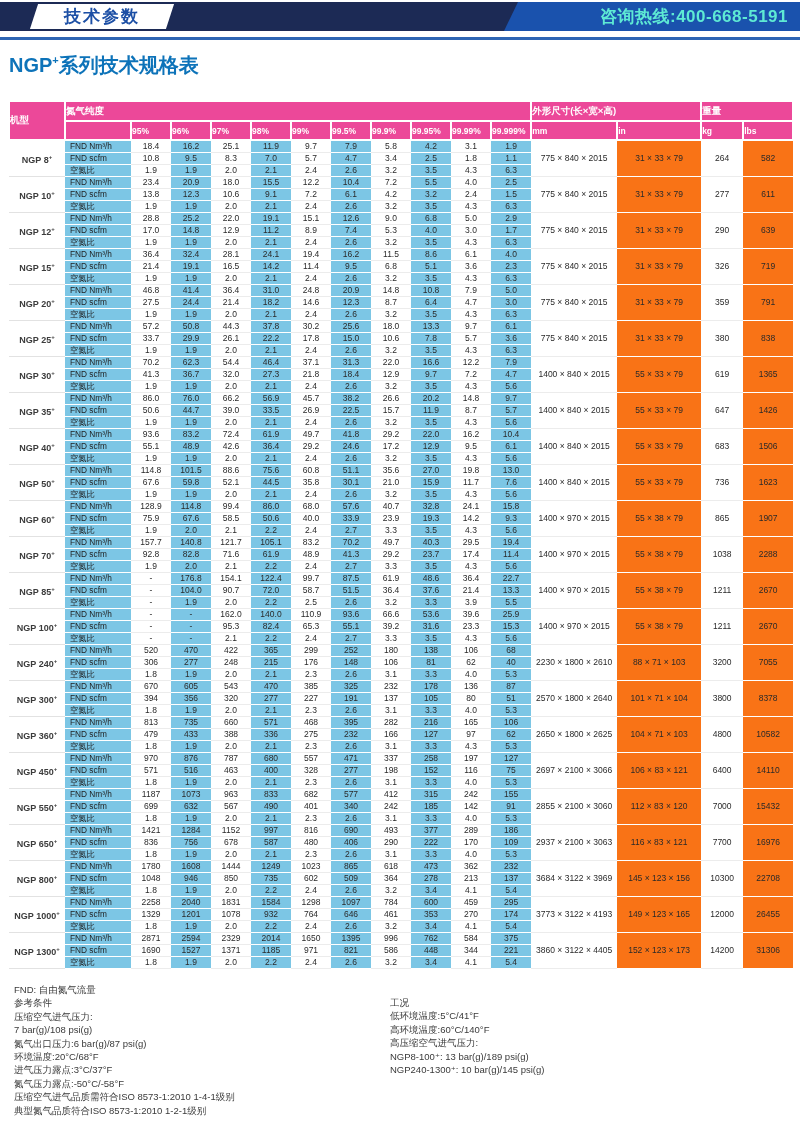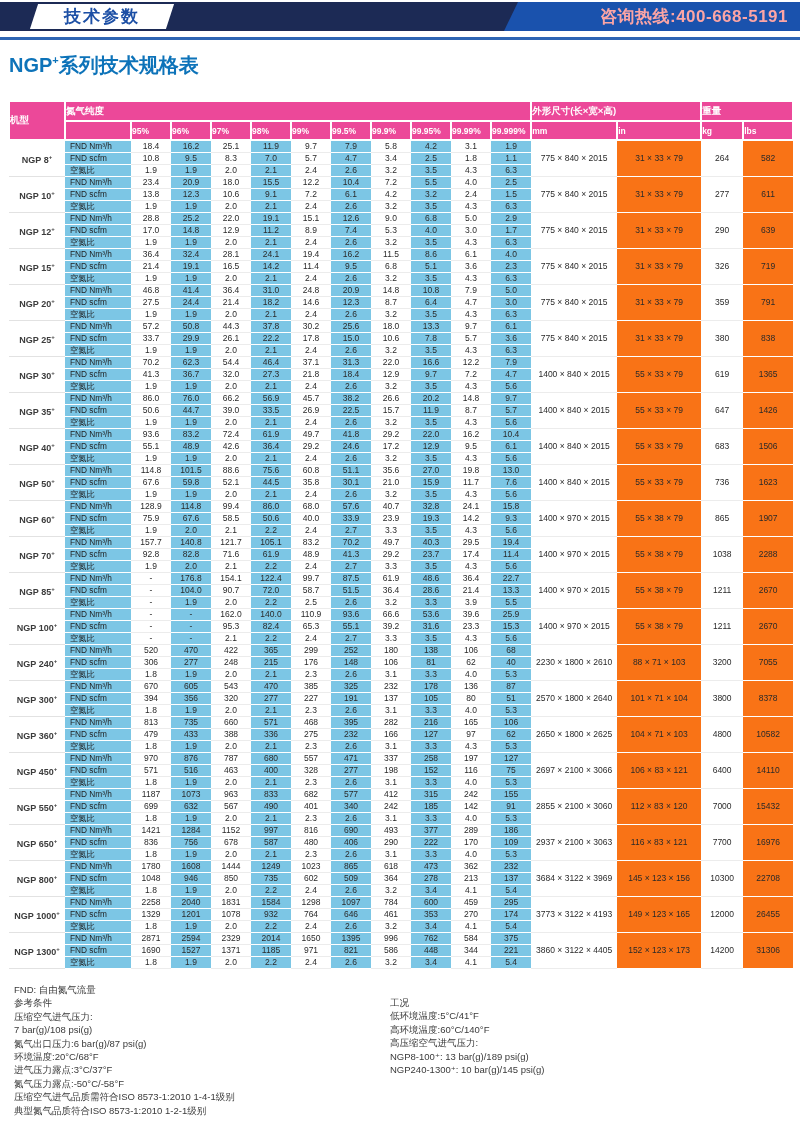--- a/index.html
+++ b/index.html
@@ -5,21 +5,21 @@
   html,body{margin:0;padding:0;background:#fff;}
   body{width:800px;height:1129px;position:relative;overflow:hidden;
        font-family:"Liberation Sans","DejaVu Sans",sans-serif;}
 
   
   .topbar{position:absolute;left:0;top:2px;width:800px;height:29px;background:#1c2a55;}
   .tp-blue{position:absolute;right:0;top:0;height:29px;width:296px;background:#1a52ad;
            clip-path:polygon(14px 0,100% 0,100% 100%,0 100%);
            display:flex;align-items:center;justify-content:flex-end;
            padding-right:12px;box-sizing:border-box;}
-  .tp-blue span{color:#fca5a5;font-size:17px;font-weight:bold;letter-spacing:.5px;white-space:nowrap;text-align:right;}
+  .tp-blue span{color:#5eead4;font-size:17px;font-weight:bold;letter-spacing:.5px;white-space:nowrap;text-align:right;}
   .tp-white{position:absolute;left:34px;top:2px;height:25px;width:136px;background:#fff;
             transform:skewX(-18deg);}
   .tp-label{display:block;transform:skewX(18deg);text-align:center;line-height:25px;
             color:#1c4fa5;font-size:17px;font-weight:bold;letter-spacing:2px;}
   .rule{position:absolute;left:0;top:37px;width:800px;height:3px;background:#2e65b4;}
 
   
   .title{position:absolute;left:9px;top:52px;margin:0;font-size:20px;font-weight:bold;color:#0d73b9;text-align:center;}
   .title sup{font-size:11px;}
 
@@ -657,21 +657,21 @@
       </tr>
       <tr>
         <td class="lbl">FND scfm</td>
         <td>-</td>
         <td class="blue">104.0</td>
         <td>90.7</td>
         <td class="blue">72.0</td>
         <td>58.7</td>
         <td class="blue">51.5</td>
         <td>36.4</td>
-        <td class="blue">28.6</td>
+        <td class="blue">37.6</td>
         <td>21.4</td>
         <td class="blue">13.3</td>
       </tr>
       <tr class="grp-end">
         <td class="lbl">空氮比</td>
         <td>-</td>
         <td class="blue">1.9</td>
         <td>2.0</td>
         <td class="blue">2.2</td>
         <td>2.5</td>

